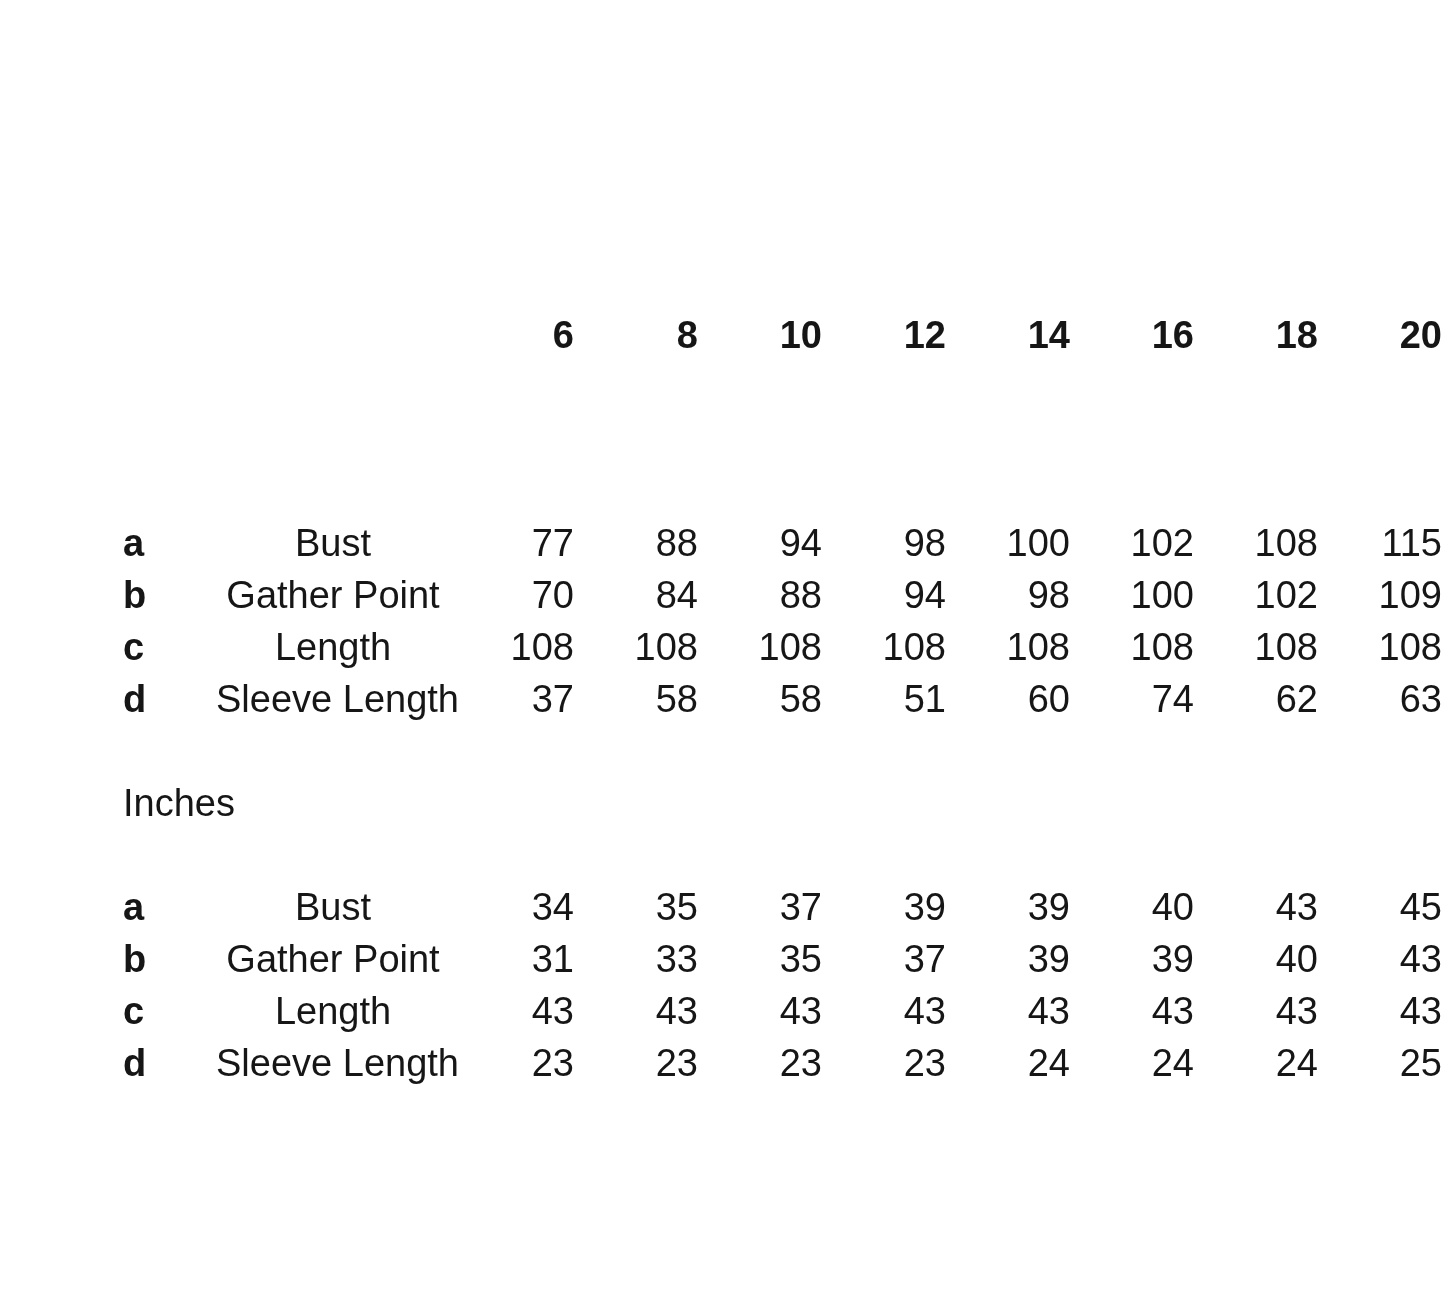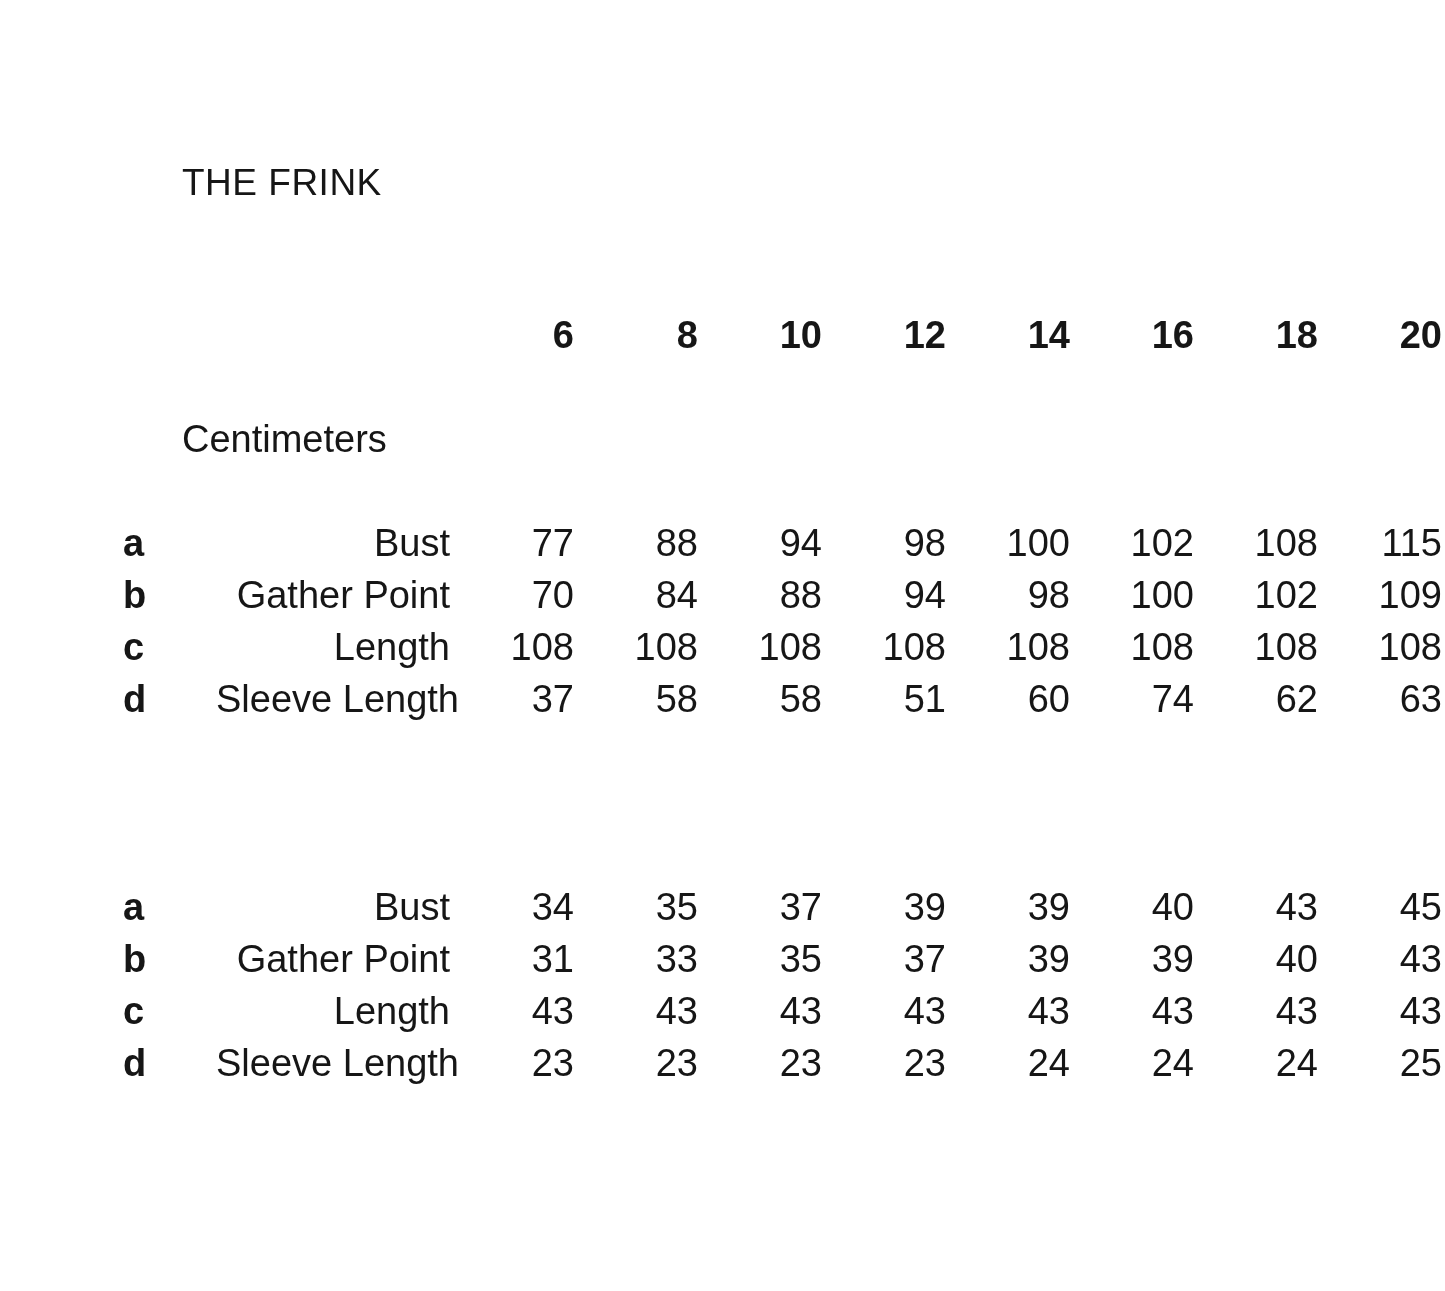--- a/index.html
+++ b/index.html
@@ -34,50 +34,48 @@
     display: grid;
     grid-template-columns: 59px 268px repeat(8, 124px);
     grid-auto-rows: 52px;
     align-items: center;
     font-size: 38px;
     line-height: 1;
   }
   .cell       { white-space: nowrap; }
   .col-head   { font-weight: 700; text-align: right; }
   .row-letter { font-weight: 700; text-align: left; }
-  .row-label  { text-align: right; margin-left: 34px; }
+  .row-label  { text-align: center; margin-left: 34px; }
   .num        { text-align: right; font-weight: 400; }
   .section-label { text-align: left; font-weight: 400; }
   .span2      { grid-column: span 2; }
   .spacer     { grid-column: 1 / -1; height: 52px; }
 </style>
 </head>
 <body>
 
 <div class="page">
 
-  <div class="title">THE FRINK</div>
 
   <div class="size-grid">
 
     <div class="cell"></div>
     <div class="cell"></div>
     <div class="cell col-head">6</div>
     <div class="cell col-head">8</div>
     <div class="cell col-head">10</div>
     <div class="cell col-head">12</div>
     <div class="cell col-head">14</div>
     <div class="cell col-head">16</div>
     <div class="cell col-head">18</div>
     <div class="cell col-head">20</div>
 
     <div class="spacer"></div>
 
     <div class="cell"></div>
-    <div class="cell section-label">Centimeters</div>
     <div class="spacer" style="grid-column: 3 / -1;"></div>
 
     <div class="spacer"></div>
 
     <div class="cell row-letter">a</div>
     <div class="cell row-label">Bust</div>
     <div class="cell num">77</div>
     <div class="cell num">88</div>
     <div class="cell num">94</div>
     <div class="cell num">98</div>
@@ -114,20 +112,21 @@
     <div class="cell num">58</div>
     <div class="cell num">58</div>
     <div class="cell num">51</div>
     <div class="cell num">60</div>
     <div class="cell num">74</div>
     <div class="cell num">62</div>
     <div class="cell num">63</div>
 
     <div class="spacer"></div>
 
+    <div class="cell section-label span2">Inches</div>
     <div class="spacer" style="grid-column: 3 / -1;"></div>
 
     <div class="spacer"></div>
 
     <div class="cell row-letter">a</div>
     <div class="cell row-label">Bust</div>
     <div class="cell num">34</div>
     <div class="cell num">35</div>
     <div class="cell num">37</div>
     <div class="cell num">39</div>

